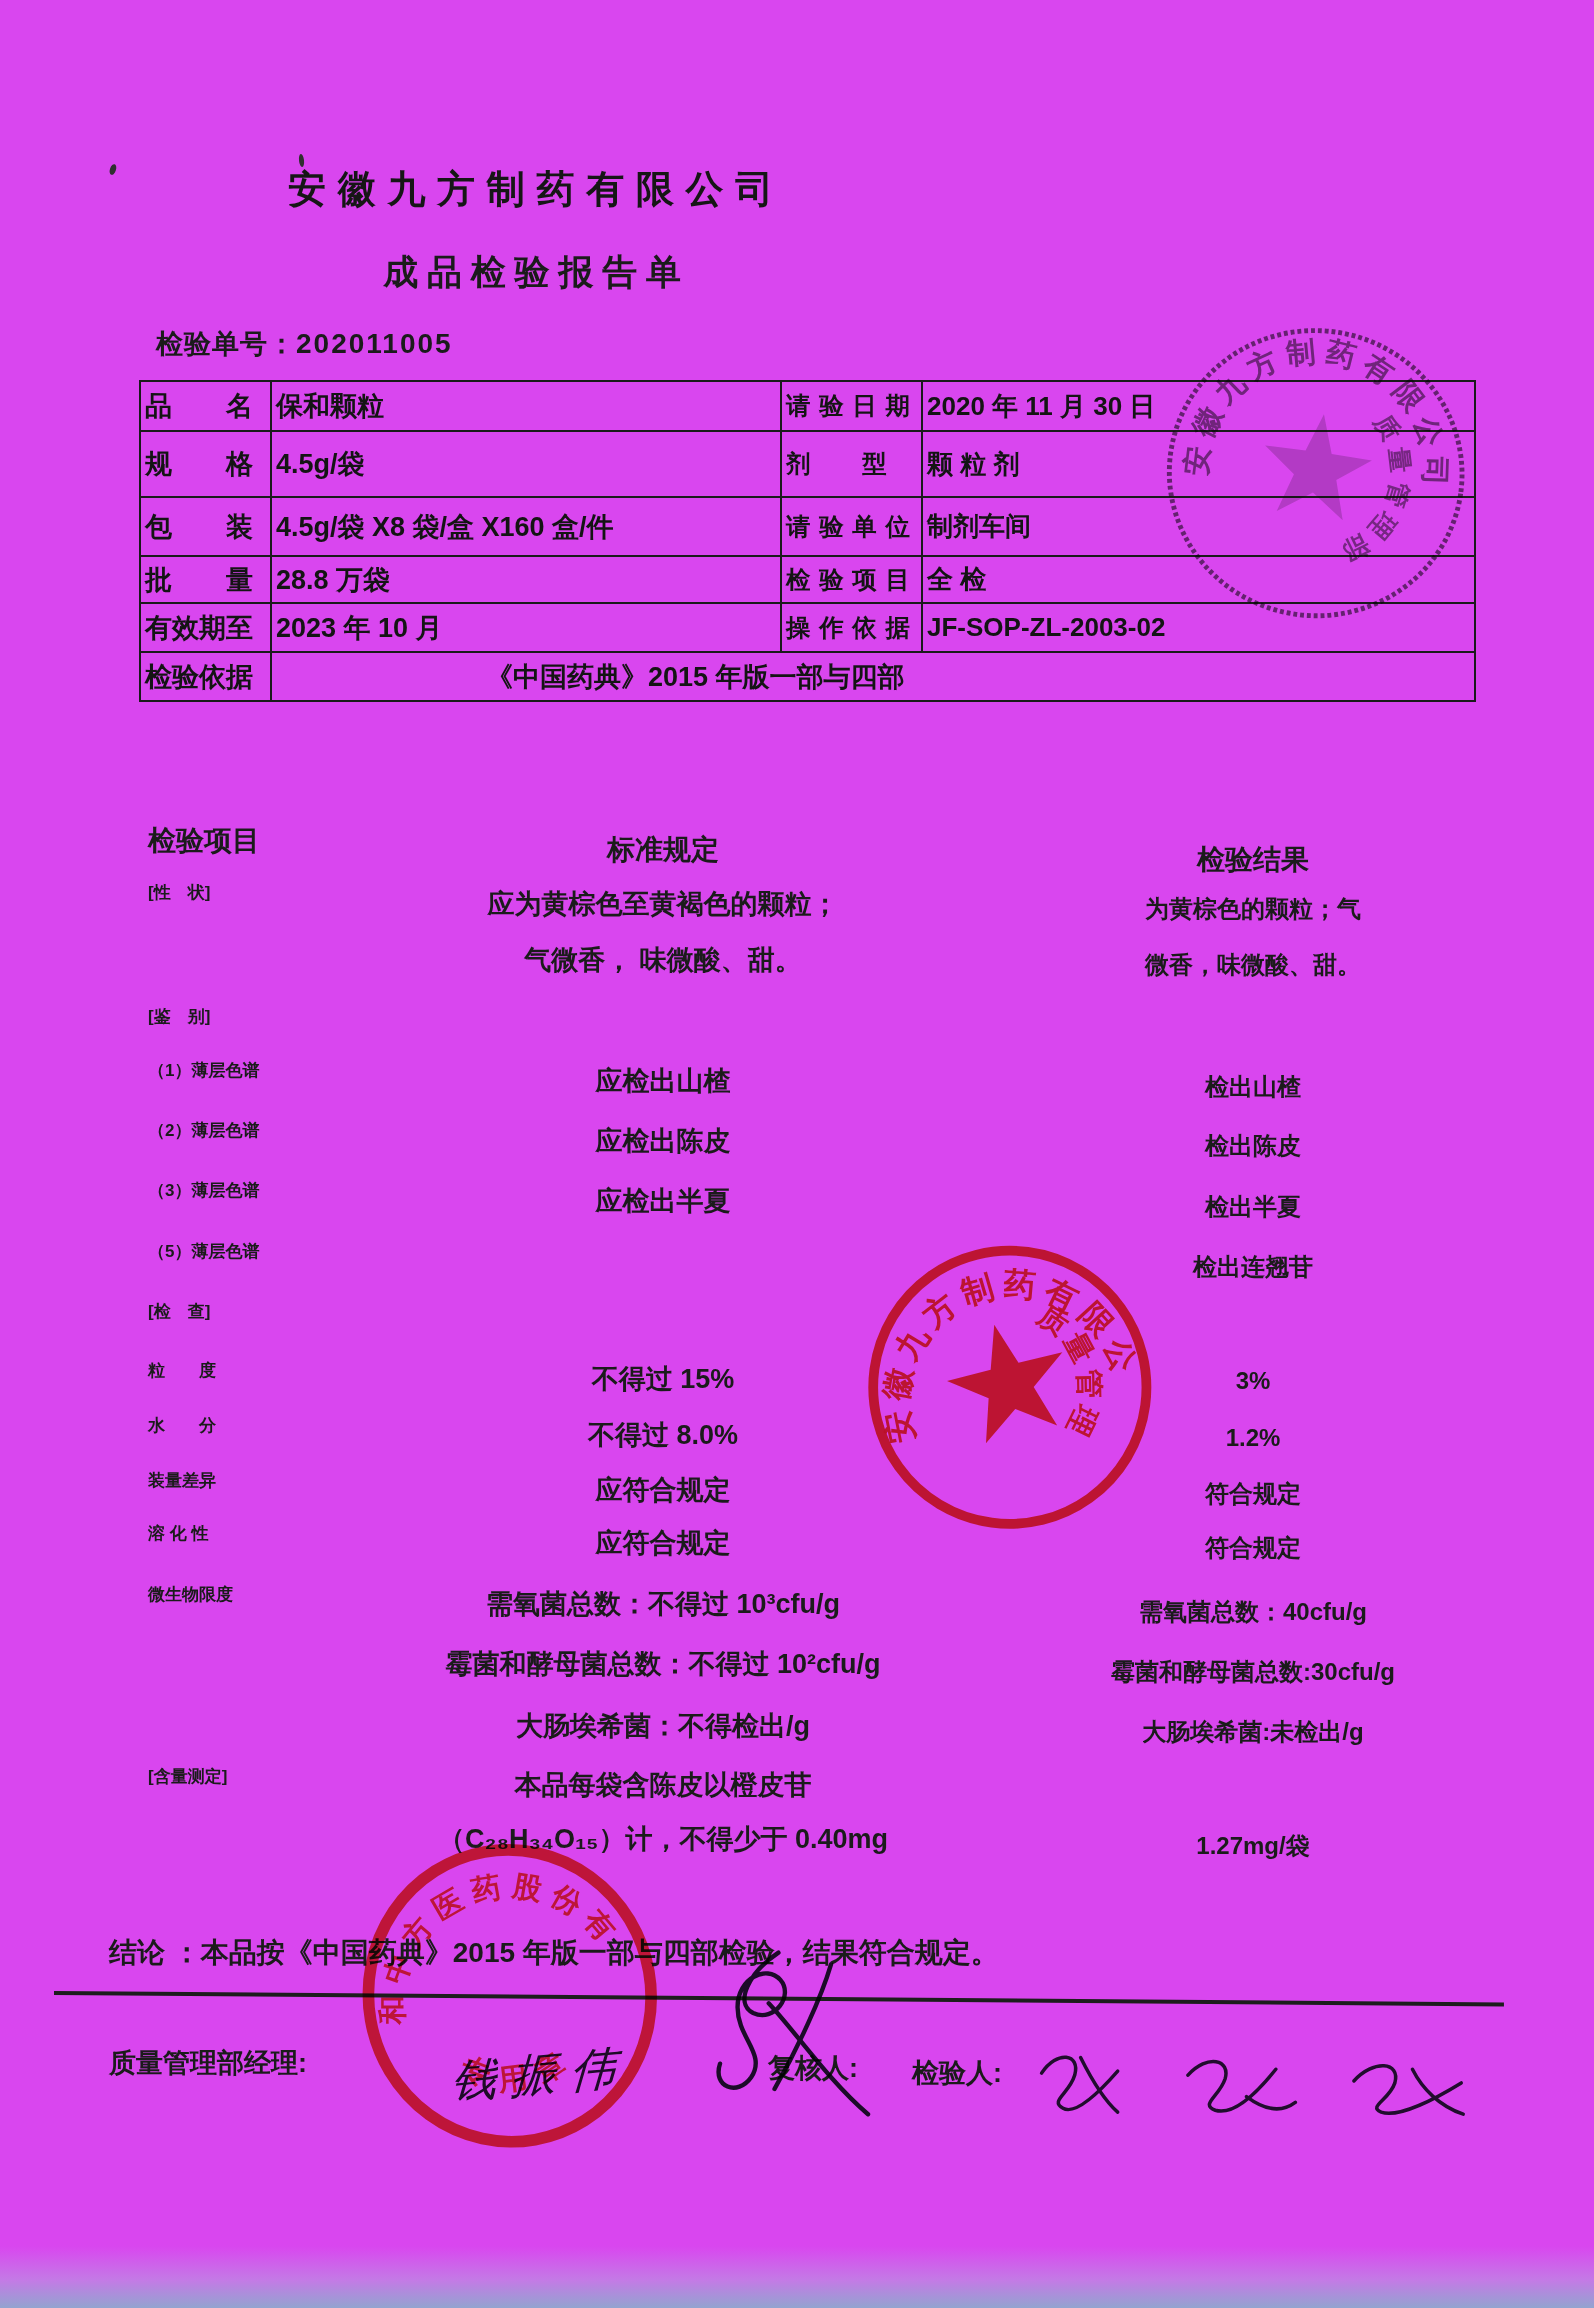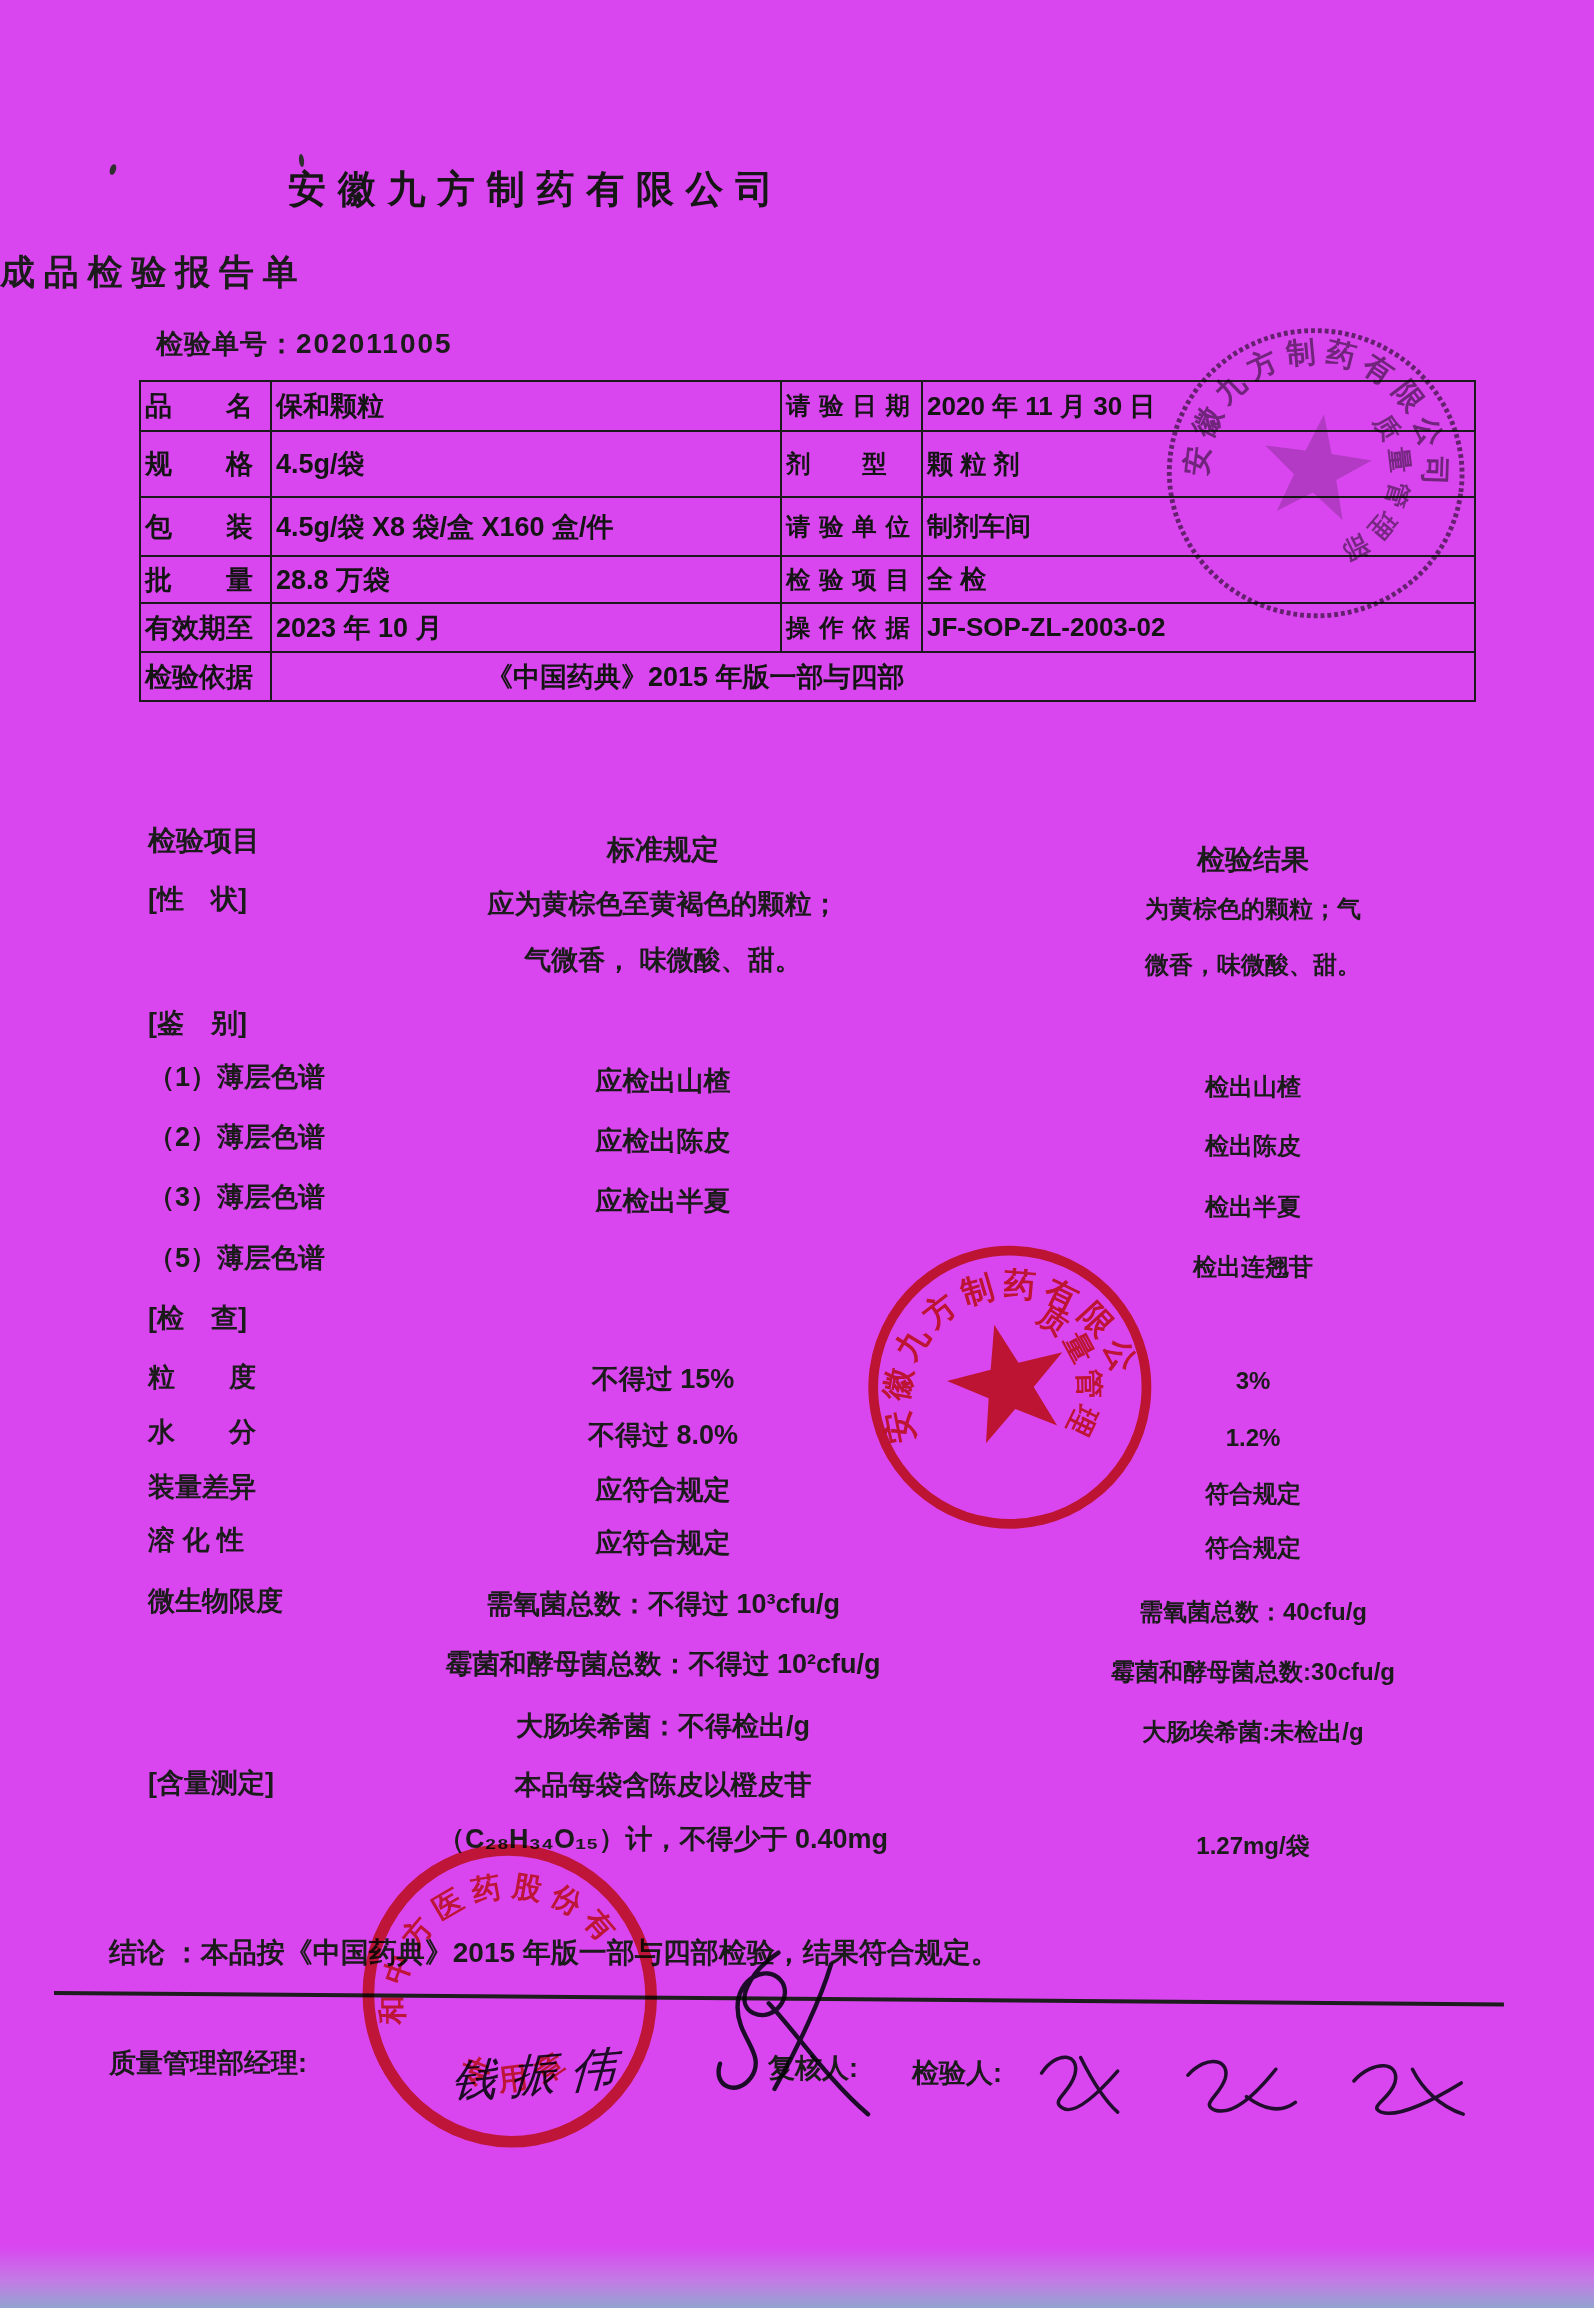--- a/index.html
+++ b/index.html
@@ -1,34 +1,34 @@
 <!DOCTYPE html>
 <html><head>
 <meta charset="utf-8">
 <style>
   html,body{margin:0;padding:0;background:#e8e8e8;}
   .page{position:relative;width:1595px;height:2308px;background:#d946ef;overflow:hidden;
         font-family:"Liberation Sans","DejaVu Sans",sans-serif;color:#1b1b1b;}
   
   .company-title{position:absolute;left:0;top:164px;width:1073px;text-align:center;
       font-size:38px;font-weight:600;letter-spacing:11.7px;color:#161616;white-space:nowrap;}
-  .report-title{position:absolute;left:0;top:249px;width:1073px;
+  .report-title{position:absolute;left:0;top:249px;width:1073px;text-align:center;
       font-size:35px;font-weight:600;letter-spacing:8.8px;white-space:nowrap;}
   .report-no{position:absolute;left:156px;top:326px;font-size:27px;font-weight:700;letter-spacing:1px;}
   .report-no .num{font-size:28px;letter-spacing:2px;}
   
   table.info{position:absolute;left:139px;top:380px;width:1335px;border-collapse:collapse;
       table-layout:fixed;border:2.9px solid #1a1a1a;font-size:27px;font-weight:700;color:#141414;z-index:1;}
   table.info td{border:2px solid #1a1a1a;text-align:left;vertical-align:middle;padding:4px;overflow:hidden;white-space:nowrap;}
   td.c1{letter-spacing:0px;}
   td.c3{font-size:24.4px;letter-spacing:1px;}
   td.c4{font-size:26px;}
   td.span3{text-indent:210px;}
   
-  .r-item{position:absolute;left:148px;font-size:27px;font-weight:700;white-space:nowrap;z-index:1;}
+  .r-item{position:absolute;left:148px;font-size:17px;font-weight:700;white-space:nowrap;z-index:1;}
   .r-std{position:absolute;left:341px;width:644px;text-align:center;font-size:27px;font-weight:700;white-space:nowrap;z-index:1;}
   .r-res{position:absolute;left:1014px;width:478px;text-align:center;font-size:24px;font-weight:700;white-space:nowrap;z-index:1;}
   .r-head{font-size:28px;}
   
   .conclusion{position:absolute;left:109px;top:1934px;font-size:28px;font-weight:700;white-space:nowrap;z-index:1;}
   .rule{position:absolute;left:54px;top:1991px;width:1450px;height:3.9px;background:#1d1d1d;
       transform:rotate(0.45deg);transform-origin:left center;z-index:1;}
   .sig-label{position:absolute;font-size:27px;font-weight:700;white-space:nowrap;z-index:6;}
   .lbl-manager{left:109px;top:2045px;}
   .lbl-reviewer{left:768px;top:2050px;}

